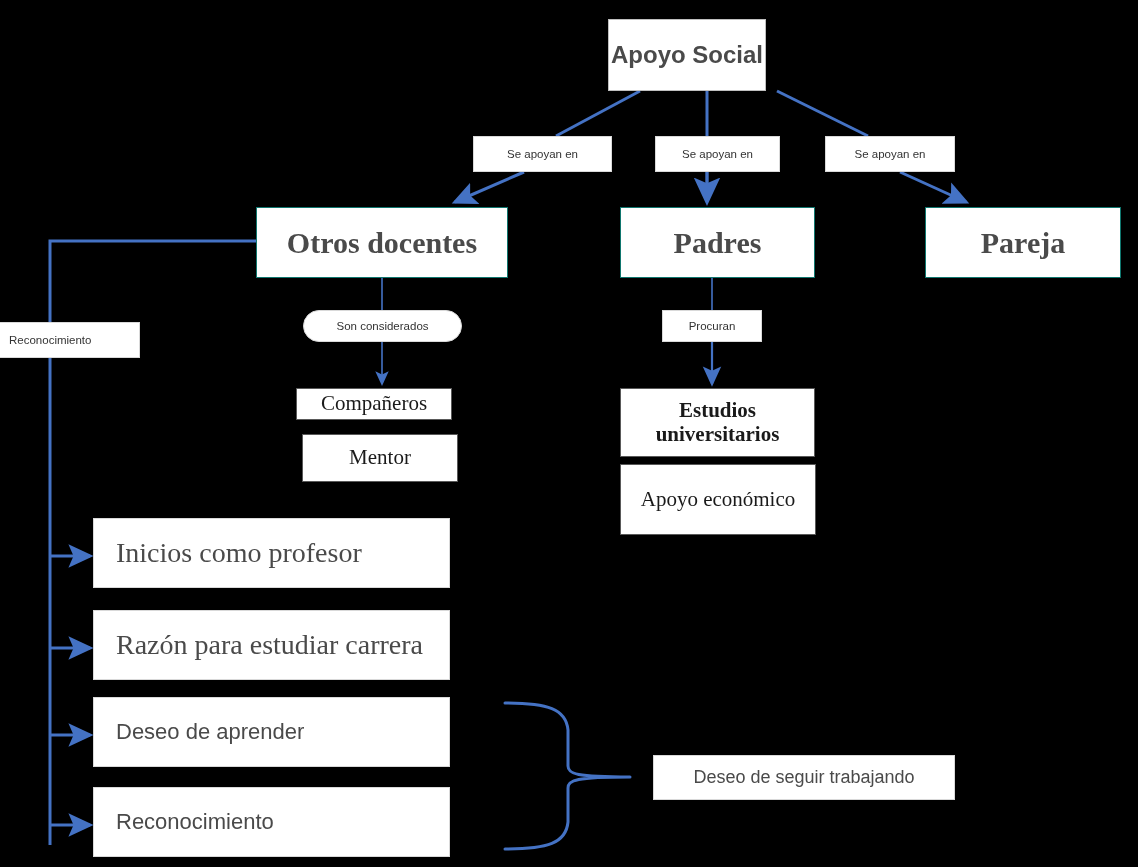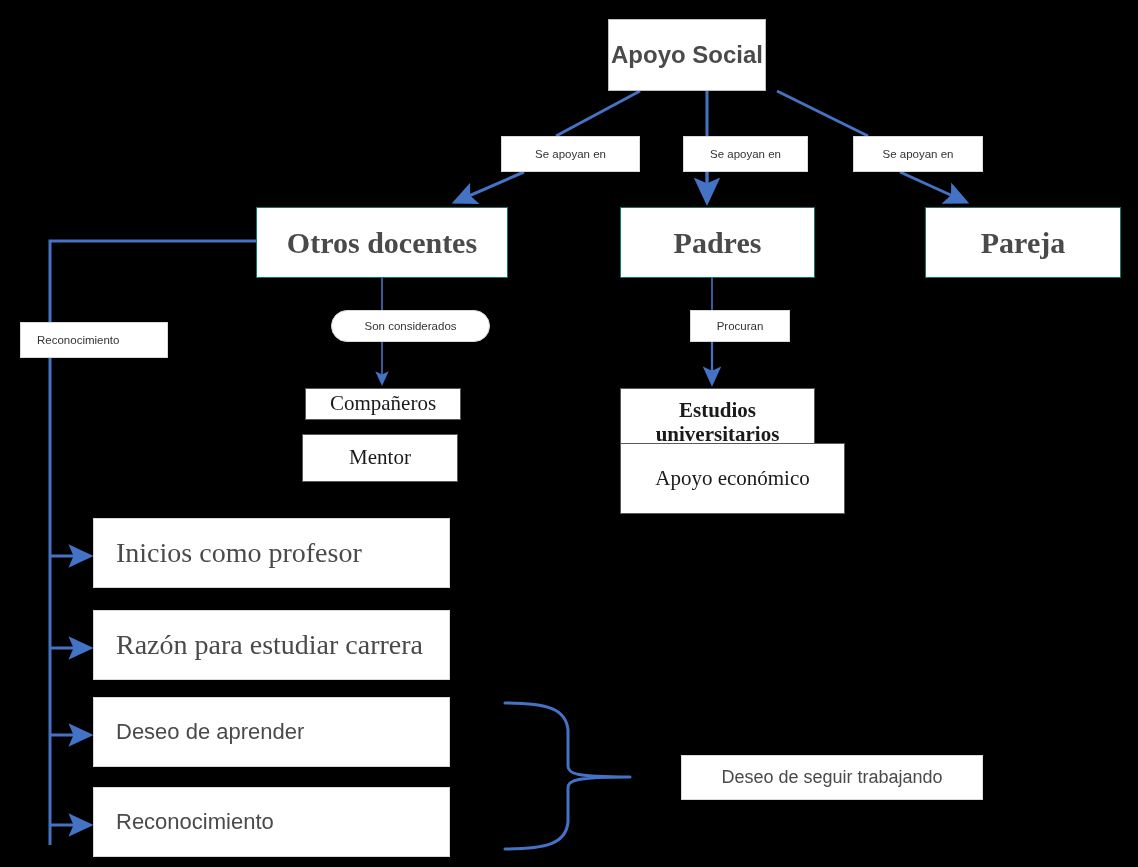--- a/index.html
+++ b/index.html
@@ -49,21 +49,20 @@
     font-size: 24px;
     color: #4a4a4a;
     border: 1px solid #bfbfbf;
   }
   
   .label-box {
     font-family: "Liberation Sans", sans-serif;
     font-size: 11.5px;
     color: #333333;
     border: 1px solid #d9d9d9;
-    margin-left: 28px;
   }
   
   .serif-med {
     font-family: "Liberation Serif", serif;
     font-size: 21px;
     color: #1a1a1a;
     border: 1px solid #595959;
   }
   
   .list-serif {
@@ -150,31 +149,31 @@
     <span>Pareja</span>
   </div>
 
   <div class="node label-box" style="left:303px; top:310px; width:159px; height:32px;border-radius:16px;">
     <span>Son considerados</span>
   </div>
   <div class="node label-box" style="left:662px; top:310px; width:100px; height:32px;">
     <span>Procuran</span>
   </div>
 
-  <div class="node serif-med stack-top" style="left:305px; top:388px; width:156px; height:32px;text-align:center;">
+  <div class="node serif-med stack-top" style="left:296px; top:388px; width:156px; height:32px;text-align:center;">
     <span>Compañeros</span>
   </div>
   <div class="node serif-med" style="left:302px; top:434px; width:156px; height:48px;">
     <span>Mentor</span>
   </div>
 
   <div class="node serif-med stack-top" style="left:620px; top:388px; width:195px; height:69px;font-weight:bold;">
     <span>Estudios universitarios</span>
   </div>
-  <div class="node serif-med" style="left:620px; top:443px; width:225px; height:71px;">
+  <div class="node serif-med" style="left:620px; top:464px; width:196px; height:71px;">
     <span>Apoyo económico</span>
   </div>
 
   <div class="node label-box" style="left:-8px; top:322px; width:148px; height:36px; justify-content:flex-start; padding-left:16px;">
     <span>Reconocimiento</span>
   </div>
 
   <div class="node list-serif" style="left:93px; top:518px; width:357px; height:70px;">
     <span>Inicios como profesor</span>
   </div>

